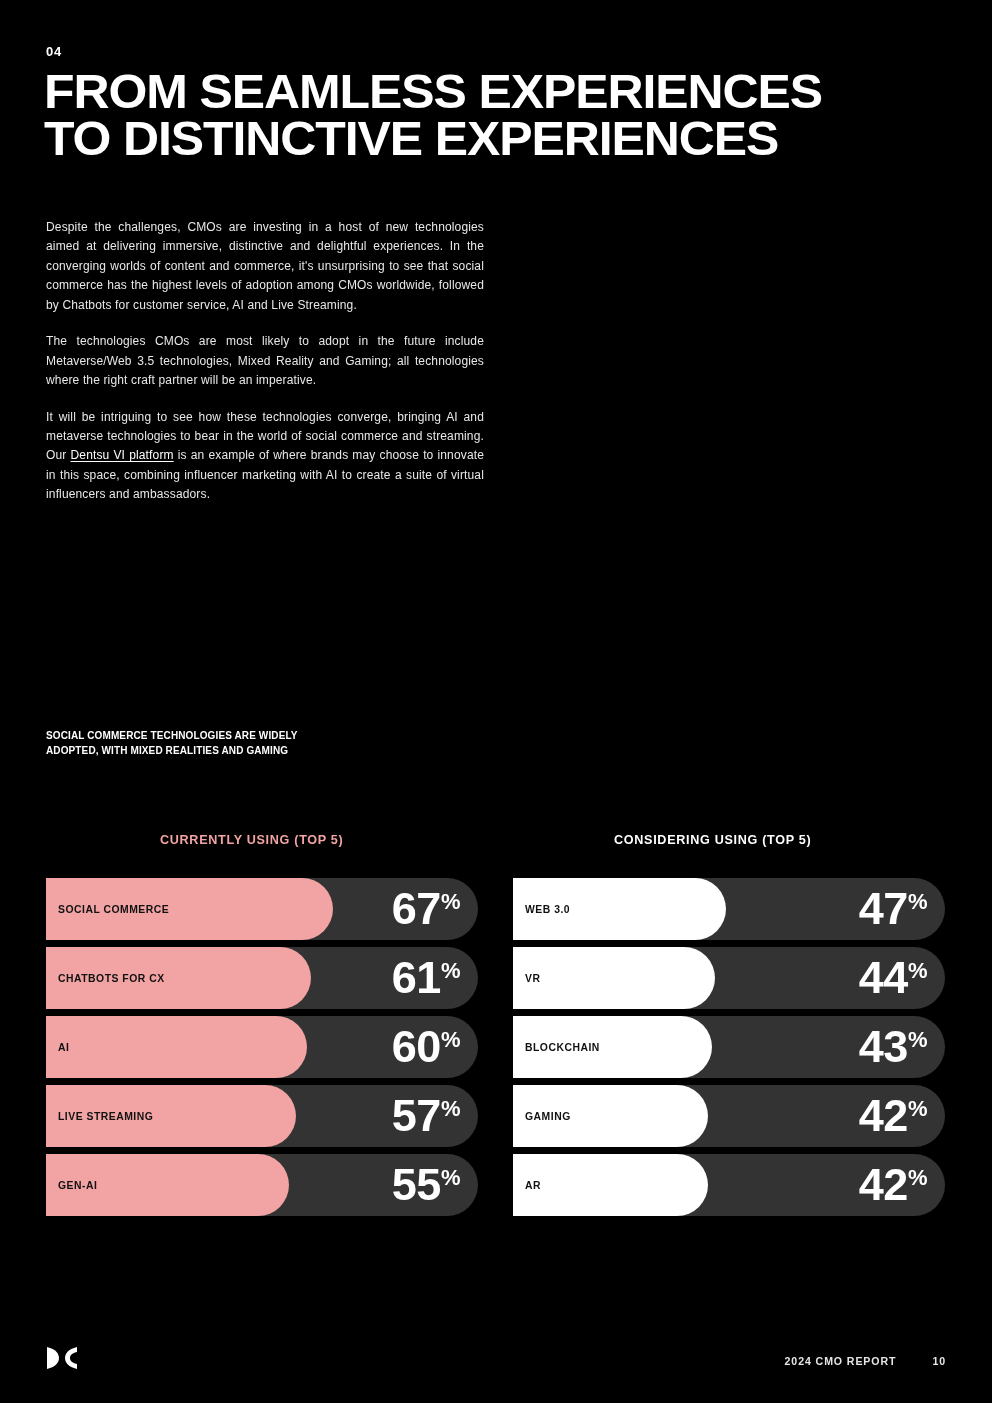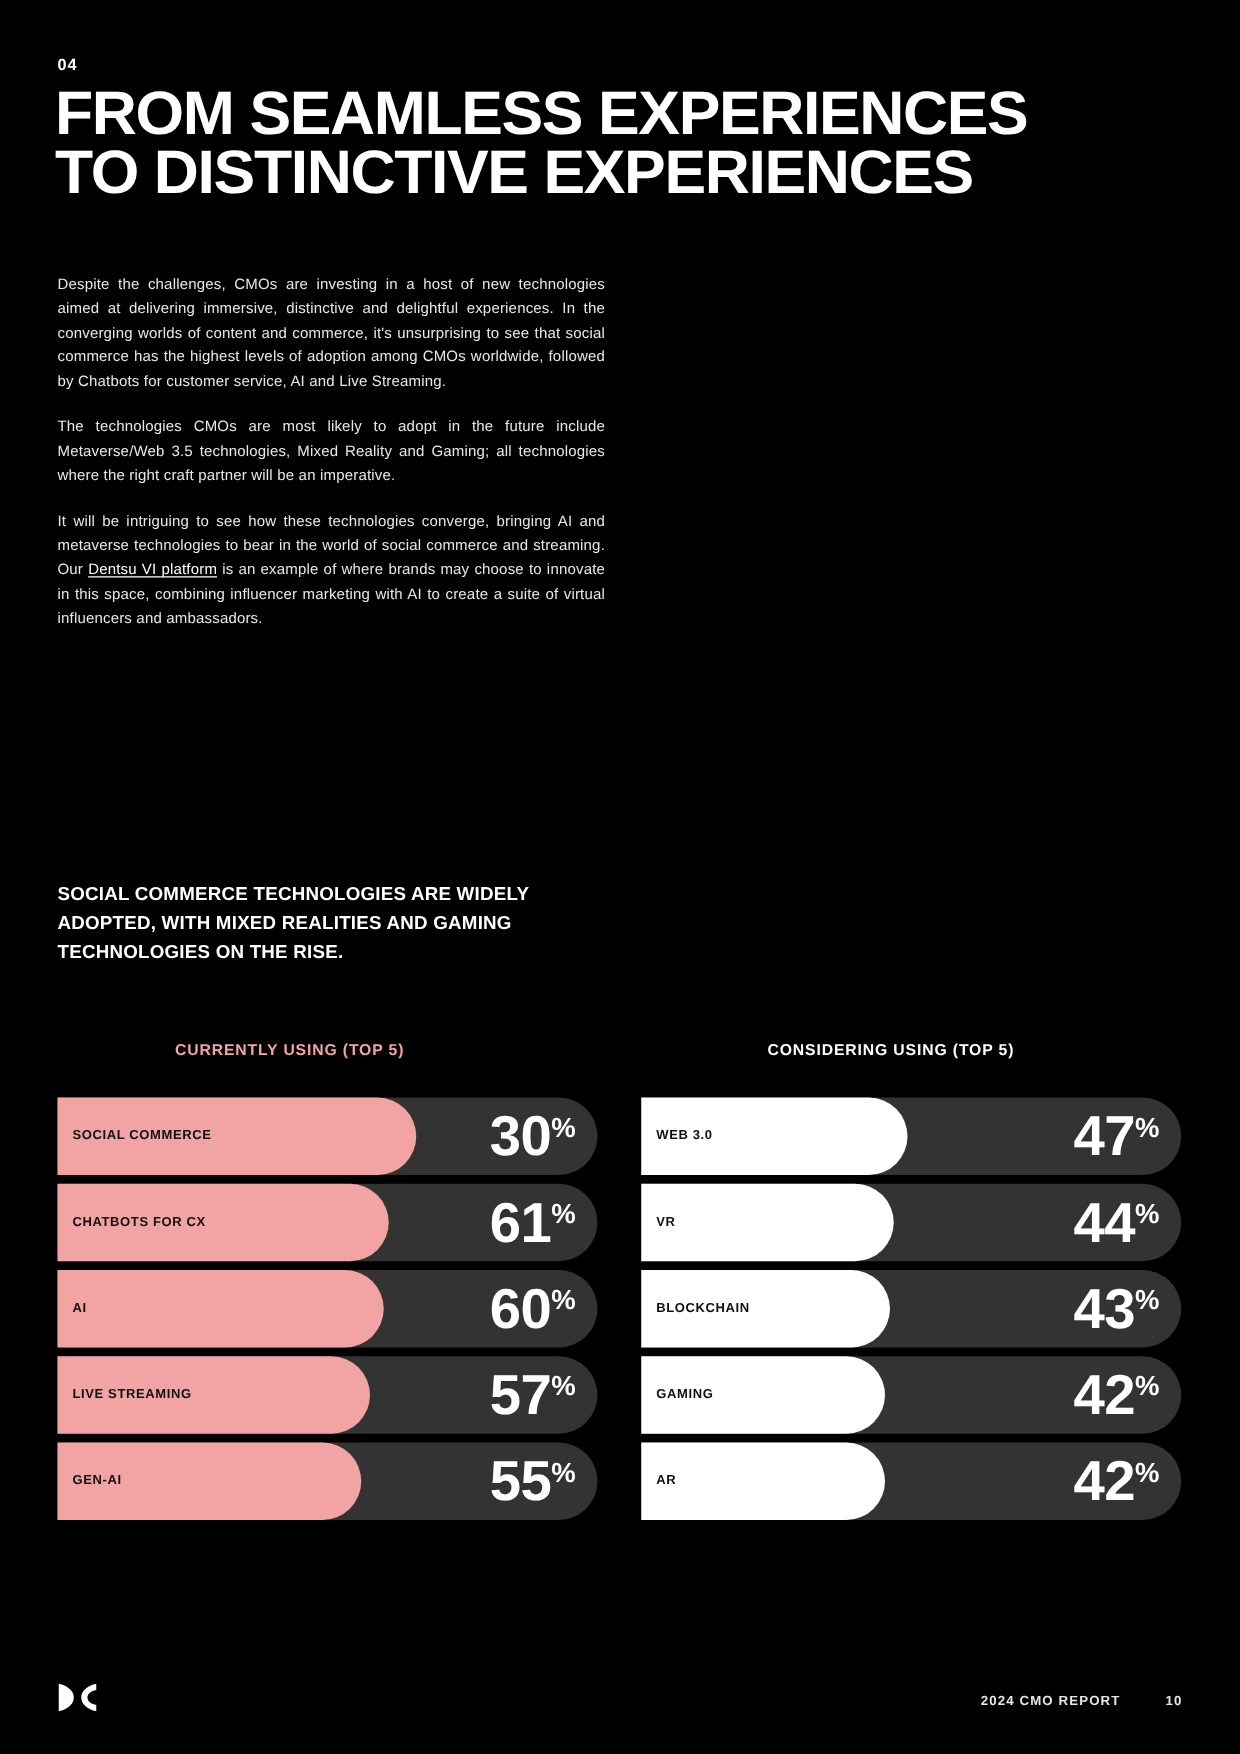--- a/index.html
+++ b/index.html
@@ -36,32 +36,32 @@
     margin-bottom:17px;
   }
   .body-copy p:last-child { margin-bottom:0; }
   .inline-link {
     color:#ffffff; text-decoration:underline;
     text-underline-offset:2px;
   }
 
   
   .chart-title {
-    position:absolute; left:46px; top:705px; width:470px;
-    font-size:15px; line-height:1.52; font-weight:700;
+    position:absolute; left:46px; top:728px; width:470px;
+    font-size:10px; line-height:1.52; font-weight:700;
     letter-spacing:0.012em; color:#ffffff; text-transform:uppercase;
   }
   .chart-title .l { display:block; }
 
   .col-head {
     position:absolute; top:833px;
     font-size:12.6px; font-weight:700; letter-spacing:0.055em;
     text-transform:uppercase;
   }
-  .col-head.left  { left:140px; color:#f2a3a3; }
+  .col-head.left  { left:160px; color:#f2a3a3; }
   .col-head.right { left:614px; color:#ffffff; }
 
   .chart-col { position:absolute; top:878px; }
   .chart-col.left  { left:46px;  width:432px; }
   .chart-col.right { left:513px; width:432px; }
 
   .bar-row {
     position:relative; height:62px; margin-bottom:7px;
   }
   .bar-row:last-child { margin-bottom:0; }
@@ -120,33 +120,32 @@
 
   <div class="body-copy">
     <p>Despite the challenges, CMOs are investing in a host of new technologies aimed at delivering immersive, distinctive and delightful experiences. In the converging worlds of content and commerce, it's  unsurprising to see that social commerce has the highest levels of adoption among CMOs worldwide, followed by Chatbots for customer service, AI and Live Streaming.</p>
     <p>The technologies CMOs are most likely to adopt in the future include Metaverse/Web 3.5 technologies, Mixed Reality and Gaming; all technologies where the right craft partner will be an imperative.</p>
     <p><span>It will be intriguing to see how these technologies converge, bringing AI and metaverse technologies to bear in the world of social commerce and streaming. Our </span><a class="inline-link" href="#">Dentsu VI platform</a><span> is an example of where brands may choose to innovate in this space, combining influencer marketing with AI to create a suite of virtual influencers and ambassadors.</span></p>
   </div>
 
   <div class="chart-title">
     <span class="l">SOCIAL COMMERCE TECHNOLOGIES ARE WIDELY</span>
     <span class="l">ADOPTED, WITH MIXED REALITIES AND GAMING</span>
-    <span class="l">TECHNOLOGIES ON THE RISE.</span>
   </div>
 
   <div class="col-head left">CURRENTLY USING (TOP 5)</div>
   <div class="col-head right">CONSIDERING USING (TOP 5)</div>
 
   <div class="chart-col left" id="chart-left">
       <div class="bar-row">
         <div class="bar-track"></div>
         <div class="bar-fill" style="width: 287px;"></div>
         <div class="bar-label">SOCIAL COMMERCE</div>
         <div class="bar-value">
-          <span class="num">30</span>
+          <span class="num">67</span>
           <span class="pct">%</span>
         </div>
       </div>
       <div class="bar-row">
         <div class="bar-track"></div>
         <div class="bar-fill" style="width: 265px;"></div>
         <div class="bar-label">CHATBOTS FOR CX</div>
         <div class="bar-value">
           <span class="num">61</span>
           <span class="pct">%</span>

